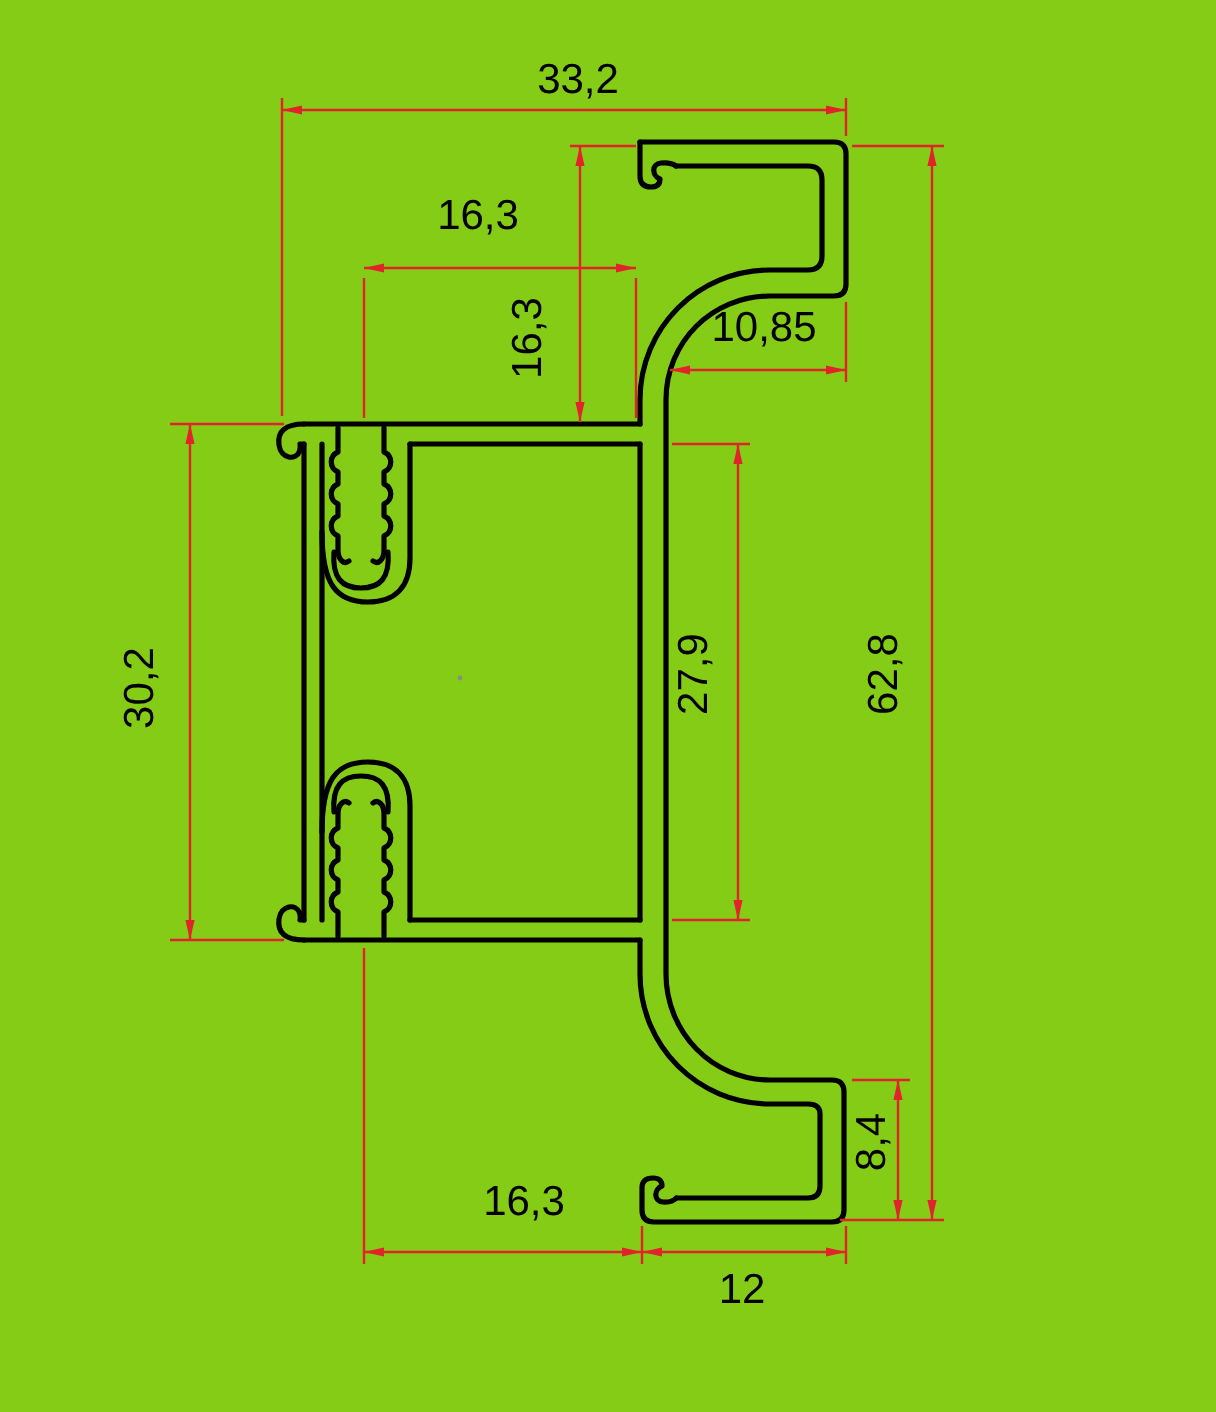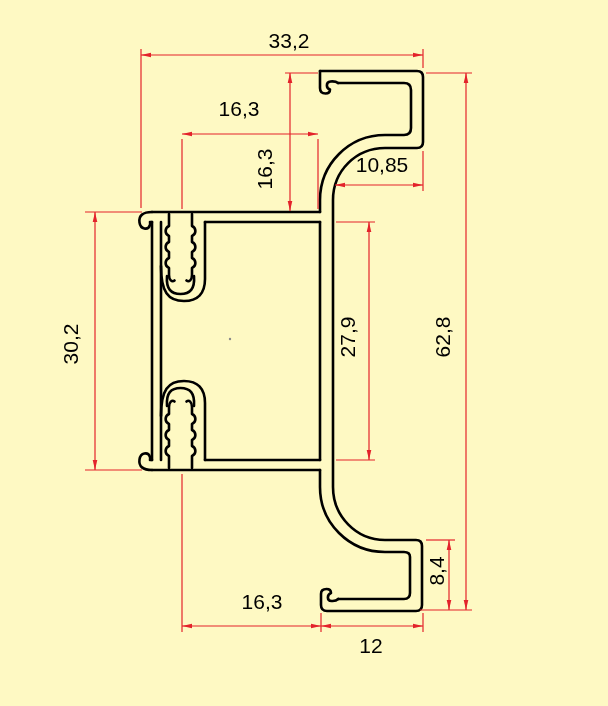--- a/index.html
+++ b/index.html
@@ -1,16 +1,16 @@
 <!DOCTYPE html>
 <html><head>
 <meta charset="utf-8">
 <style>
   html,body{margin:0;padding:0;background:#ffffff;}
-  .canvas{position:relative;width:608px;height:706px;background:#fef9c3;overflow:hidden;}
+  .canvas{position:relative;width:608px;height:706px;background:#84cc16;overflow:hidden;}
   svg{display:block;}
   text{font-family:"Liberation Sans","DejaVu Sans",sans-serif;font-size:21px;}
 </style>
 </head>
 <body>
 
 <div class="canvas">
 <svg width="608" height="706" viewBox="0 0 608 706">
 
   <g fill="none" stroke="#000000" stroke-width="2.6" stroke-linecap="round" stroke-linejoin="round">

